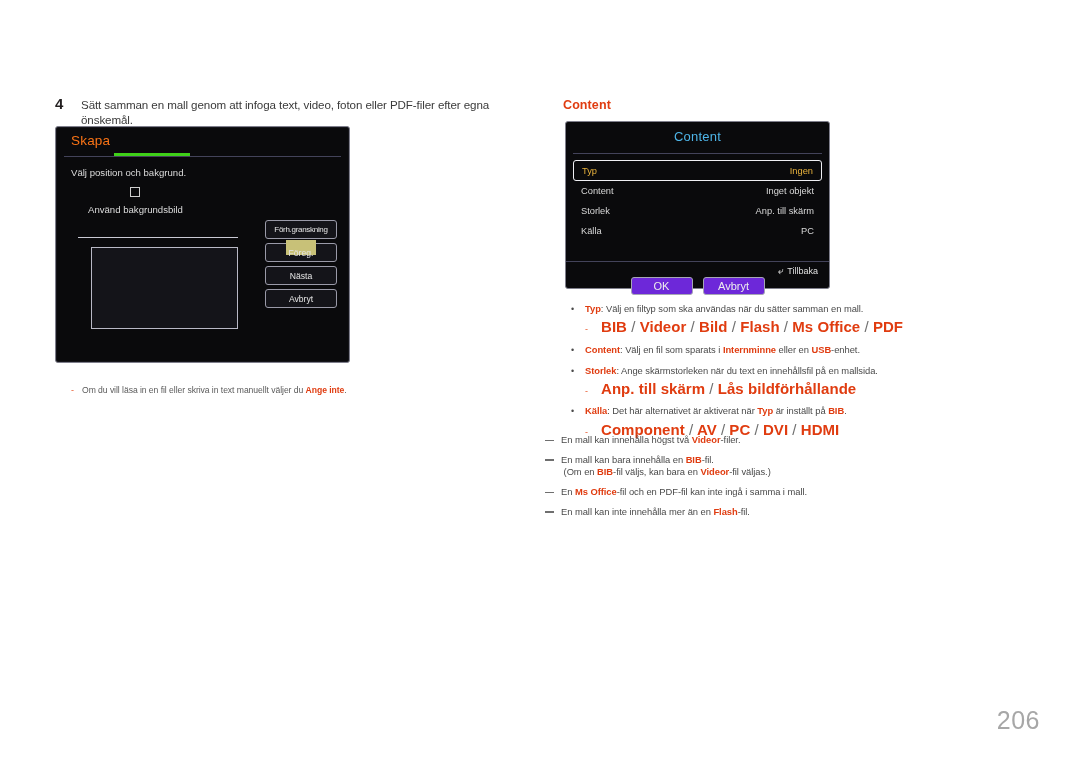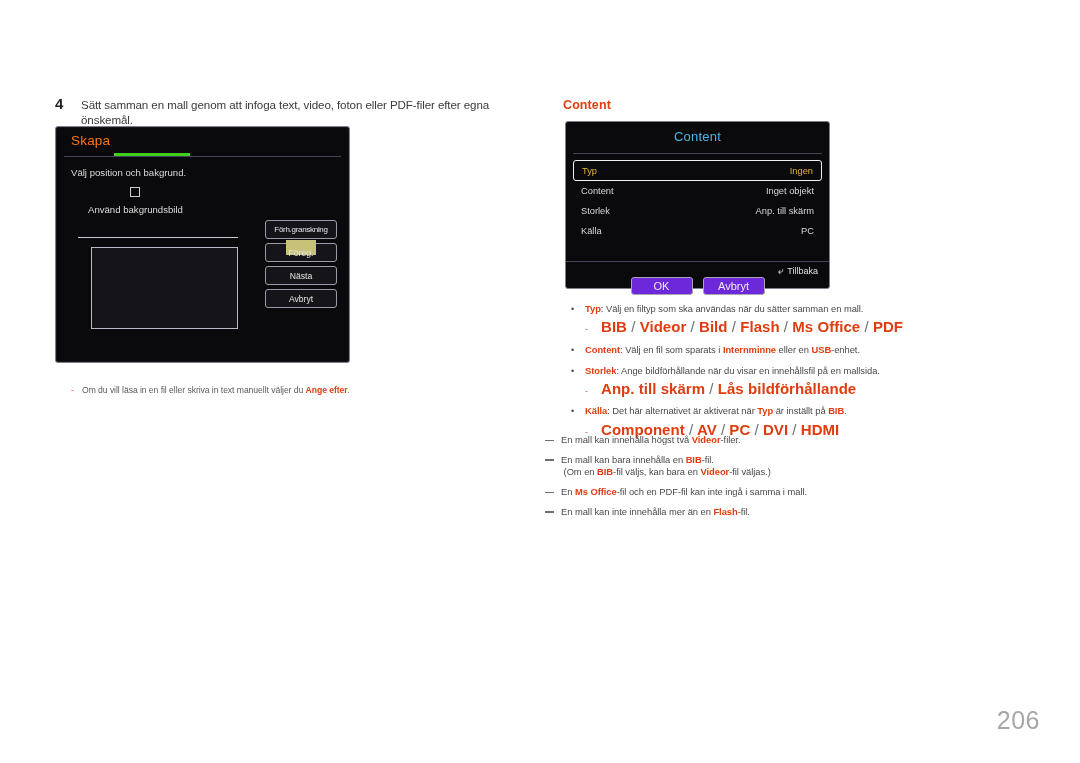--- a/index.html
+++ b/index.html
@@ -418,21 +418,21 @@
         </div>
         <div class="osd-btn">
           <span class="btn-text">Avbryt</span>
         </div>
       </div>
     </div>
   </div>
 
   <div class="left-note">
     <span class="dash">-</span>
-    <span class="txt"><span>Om du vill läsa in en fil eller skriva in text manuellt väljer du </span><b class="rd">Ange efter</b><span>.</span></span>
+    <span class="txt"><span>Om du vill läsa in en fil eller skriva in text manuellt väljer du </span><b class="rd">Ange inte</b><span>.</span></span>
   </div>
 </div>
 
 <div class="right-col">
 
   <div class="right-heading">Content</div>
 
   <div class="osd-content">
     <div class="oc-title">Content</div>
     <div class="oc-rule"></div>
@@ -484,21 +484,21 @@
     <div class="b-item">
       <div class="b-row">
         <span class="b-dot">•</span>
         <span class="b-text"><b class="rd">Content</b><span>: Välj en fil som sparats i <b class="rd">Internminne</b> eller en <b class="rd">USB</b>-enhet.</span></span>
       </div>
     </div>
 
     <div class="b-item">
       <div class="b-row">
         <span class="b-dot">•</span>
-        <span class="b-text"><b class="rd">Storlek</b><span>: Ange bildförhållande när du visar en innehållsfil på en mallsida.</span></span>
+        <span class="b-text"><b class="rd">Storlek</b><span>: Ange skärmstorleken när du text en innehållsfil på en mallsida.</span></span>
       </div>
       <div class="b-sub">
         <span class="b-subdash">-</span>
         <span class="b-subtext">Anp. till skärm <span class="sep">/</span> Lås bildförhållande</span>
       </div>
     </div>
 
     <div class="b-item">
       <div class="b-row">
         <span class="b-dot">•</span>

